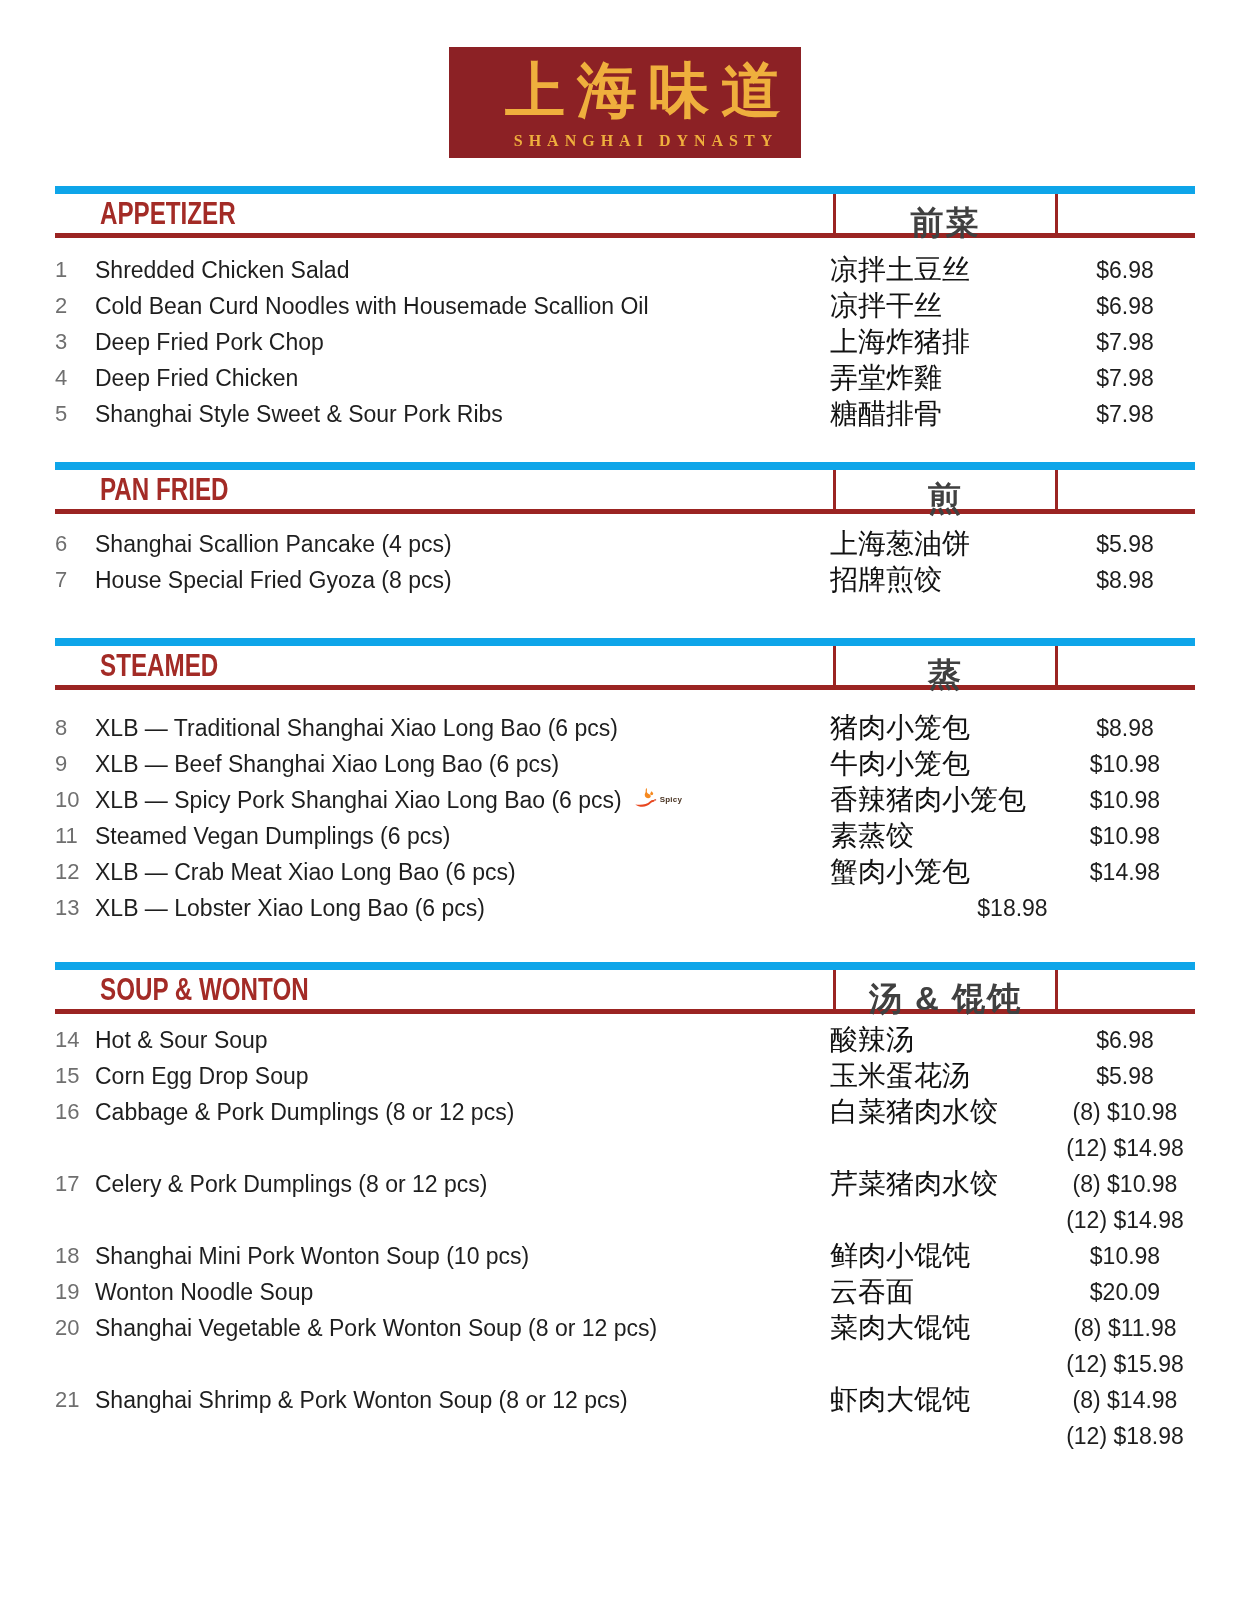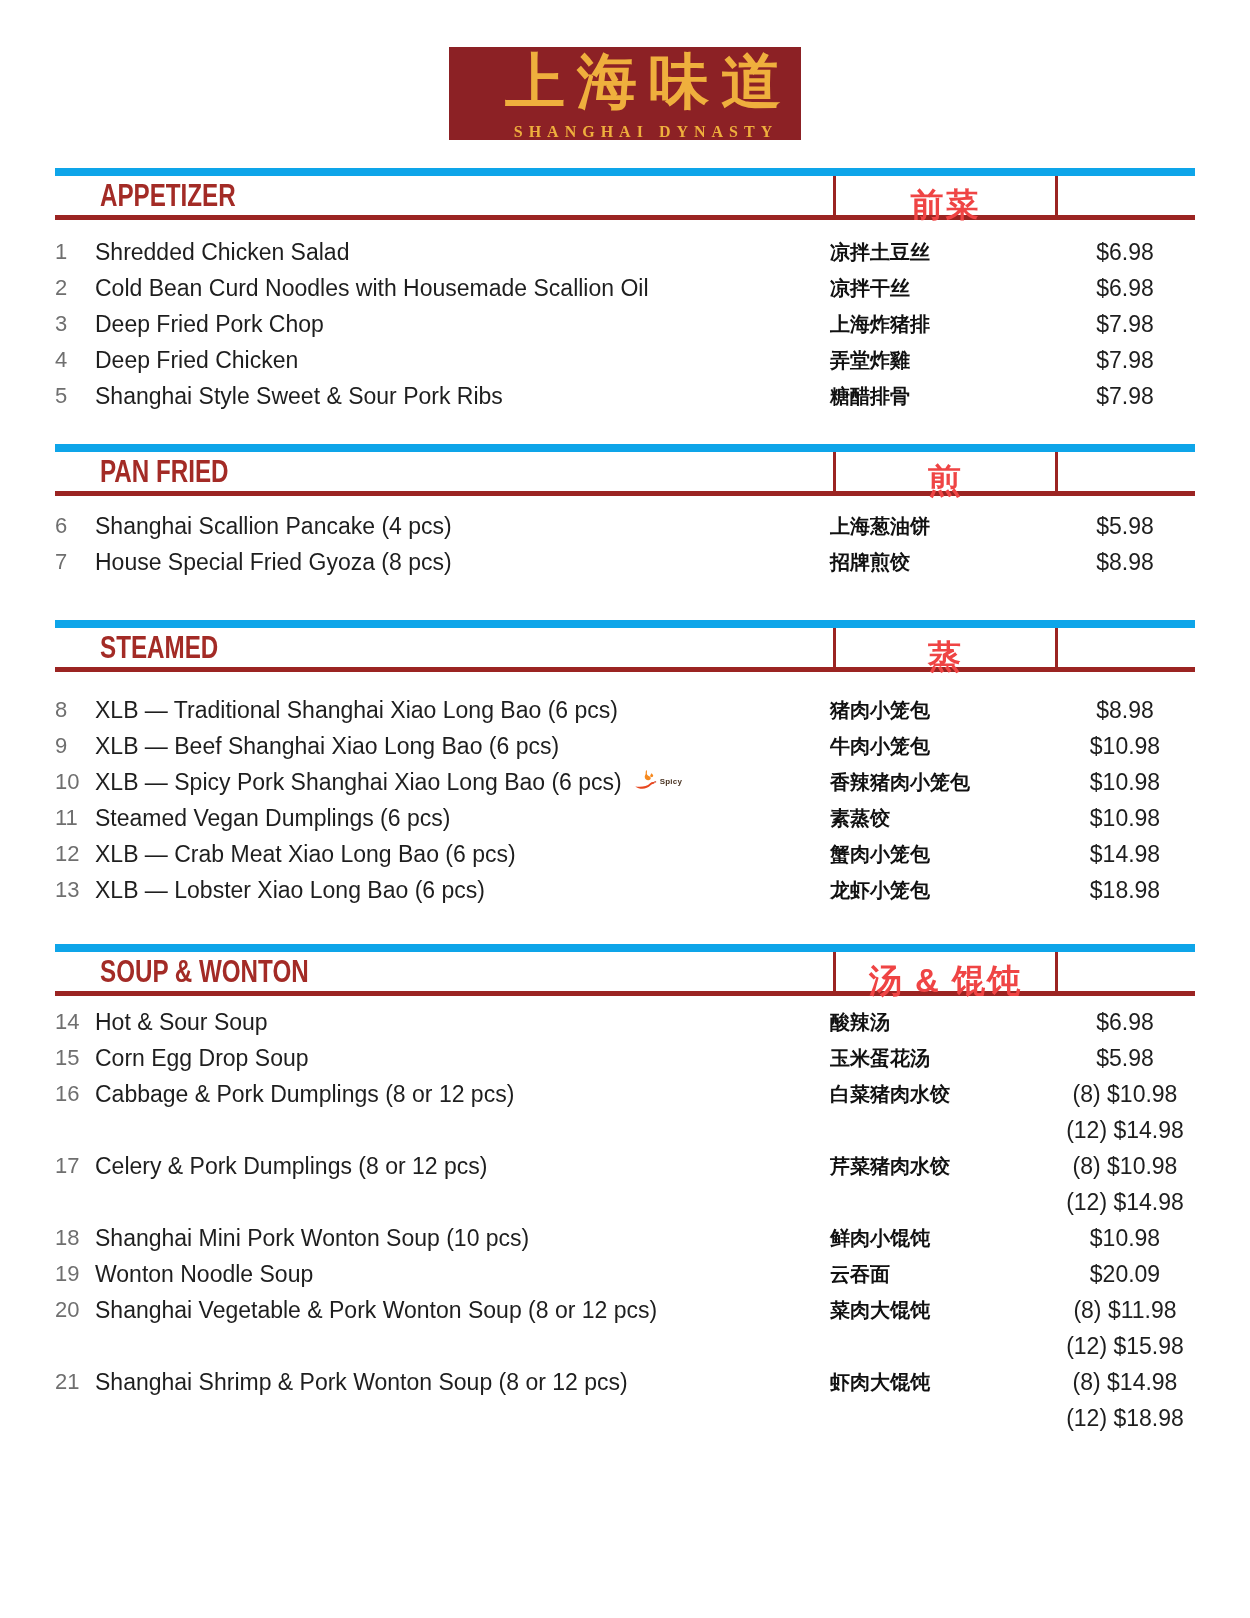--- a/index.html
+++ b/index.html
@@ -8,21 +8,21 @@
     width:1250px; height:1618px;
     font-family:"Liberation Sans","DejaVu Sans",sans-serif;
     color:#1e1e1e;
     position:relative;
     overflow:hidden;
   }
   .page { width:1250px; height:1618px; }
 
   
   .logo {
-    width:352px; height:93px;
+    width:352px; height:111px;
     margin:47px auto 28px auto;
     background:#8c2125;
     display:flex; flex-direction:column; align-items:center; justify-content:center;padding-left:36px;
   }
   .logo-cjk {
     color:#efaf3d;
     font-size:60px; font-weight:700;
     letter-spacing:12px; text-indent:12px;
     line-height:1; margin-top:4px;
     font-family:"DejaVu Serif","Liberation Serif",serif;
@@ -51,39 +51,39 @@
     letter-spacing:0px; white-space:nowrap;
     transform:scaleX(0.78); transform-origin:left center;
   }
   .sh-cjk-cell {
     width:225px;
     border-left:3px solid #9b2422;
     border-right:3px solid #9b2422;
     display:flex; align-items:center; justify-content:center;
   }
   .section-title-cjk {
-    color:#ef4444; font-size:33px; font-weight:700; letter-spacing:2px;margin-top:20px;
+    color:#404040; font-size:33px; font-weight:700; letter-spacing:2px;margin-top:20px;
   }
   .sh-tail-cell { width:137px; }
 
   
   .section-items { width:100%; }
   .menu-row { display:flex; align-items:flex-start; line-height:36px; }
   .row-num {
     width:40px; flex:0 0 40px;
     color:#6f6f6f; font-size:22px; font-weight:400;
   }
   .row-name {
     width:735px; flex:0 0 735px;
     font-size:23px; font-weight:500; color:#1e1e1e;
     white-space:nowrap;
   }
   .row-cjk {
     width:225px; flex:0 0 225px;
-    font-size:20px; font-weight:700; color:#111;
+    font-size:28px; font-weight:400; color:#111;
     white-space:nowrap;
   }
   .row-prices { flex:1; text-align:center; }
   .price-line { font-size:23px; font-weight:500; color:#1e1e1e; line-height:36px; }
 
   
   .menu-section:nth-of-type(1) .section-items { padding:14px 0 30px 0; }
   .menu-section:nth-of-type(2) .section-items { padding:12px 0 40px 0; }
   .menu-section:nth-of-type(3) .section-items { padding:20px 0 36px 0; }
   .menu-section:nth-of-type(4) .section-items { padding:8px 0 20px 0; }
@@ -260,21 +260,20 @@
     <span class="row-name"><span class="name-text">XLB — Crab Meat Xiao Long Bao (6 pcs)</span></span>
     <span class="row-cjk">蟹肉小笼包</span>
     <span class="row-prices">
               <div class="price-line">$14.98</div>
             </span>
   </div>
 
   <div class="menu-row">
     <span class="row-num">13</span>
     <span class="row-name"><span class="name-text">XLB — Lobster Xiao Long Bao (6 pcs)</span></span>
-    <span class="row-cjk">龙虾小笼包</span>
     <span class="row-prices">
               <div class="price-line">$18.98</div>
             </span>
   </div>
 </div>
   </section>
 
   <section class="menu-section">
     <div class="section-header">
       <div class="sh-title-cell">

